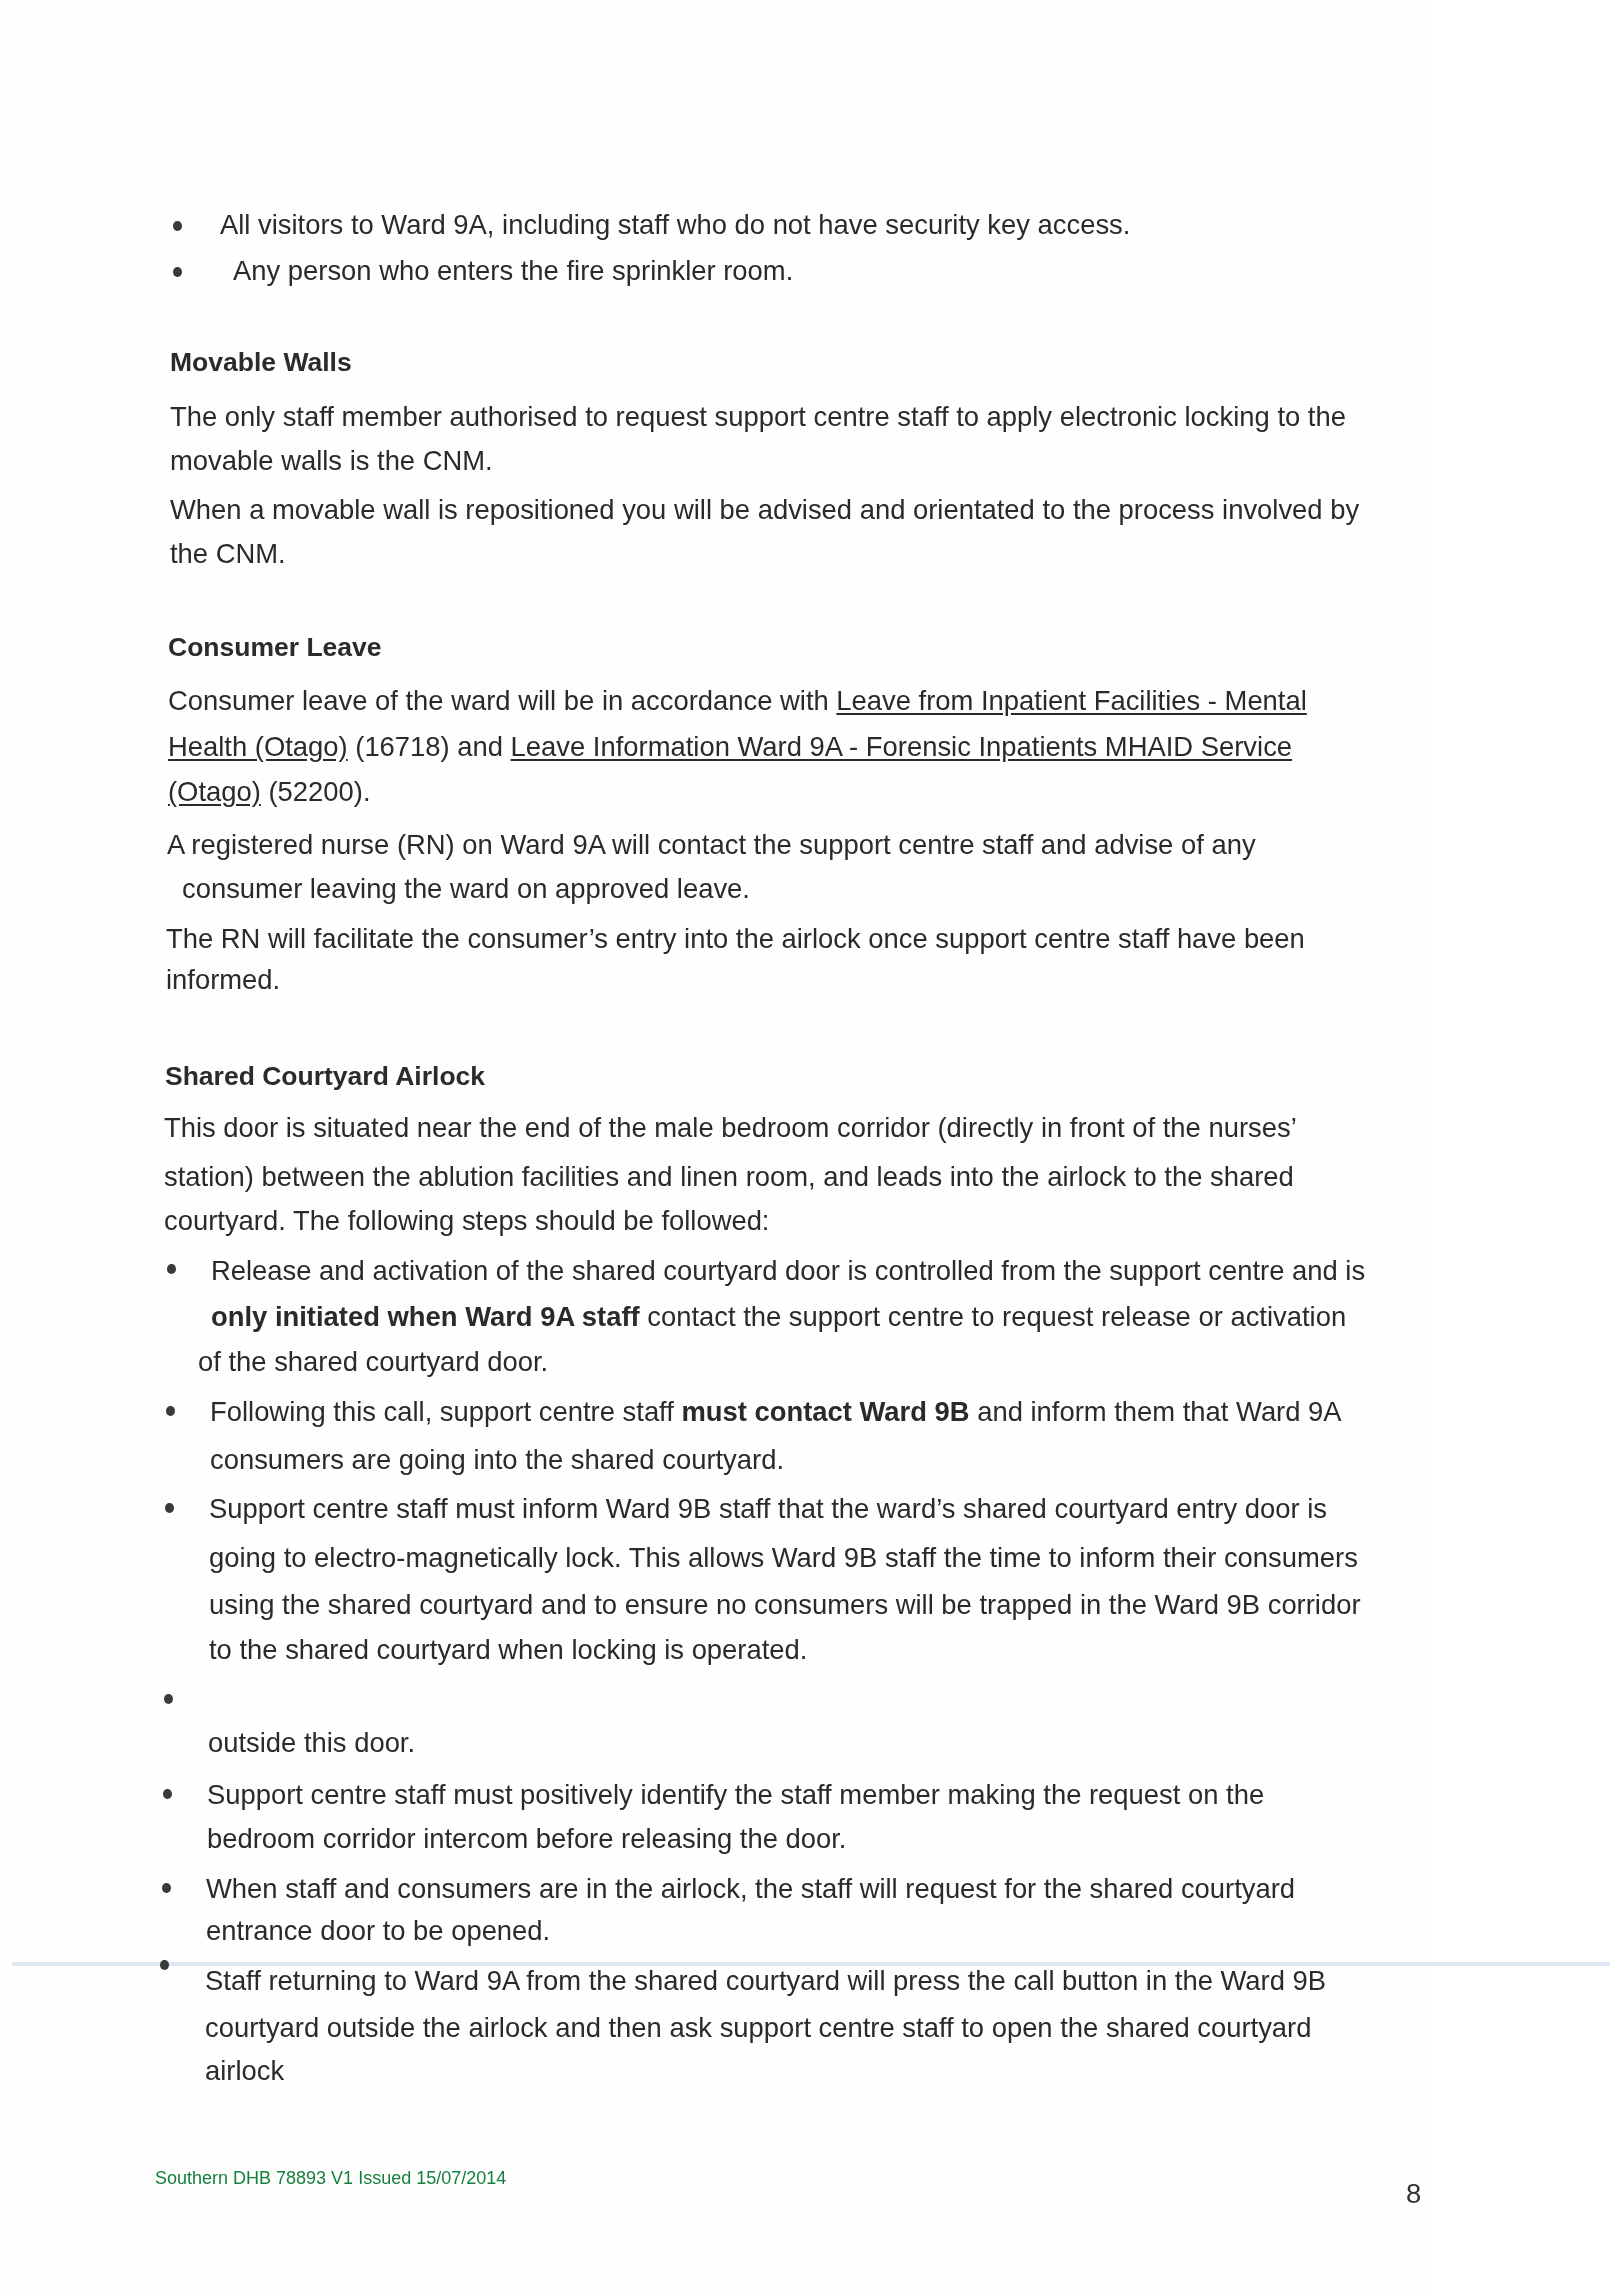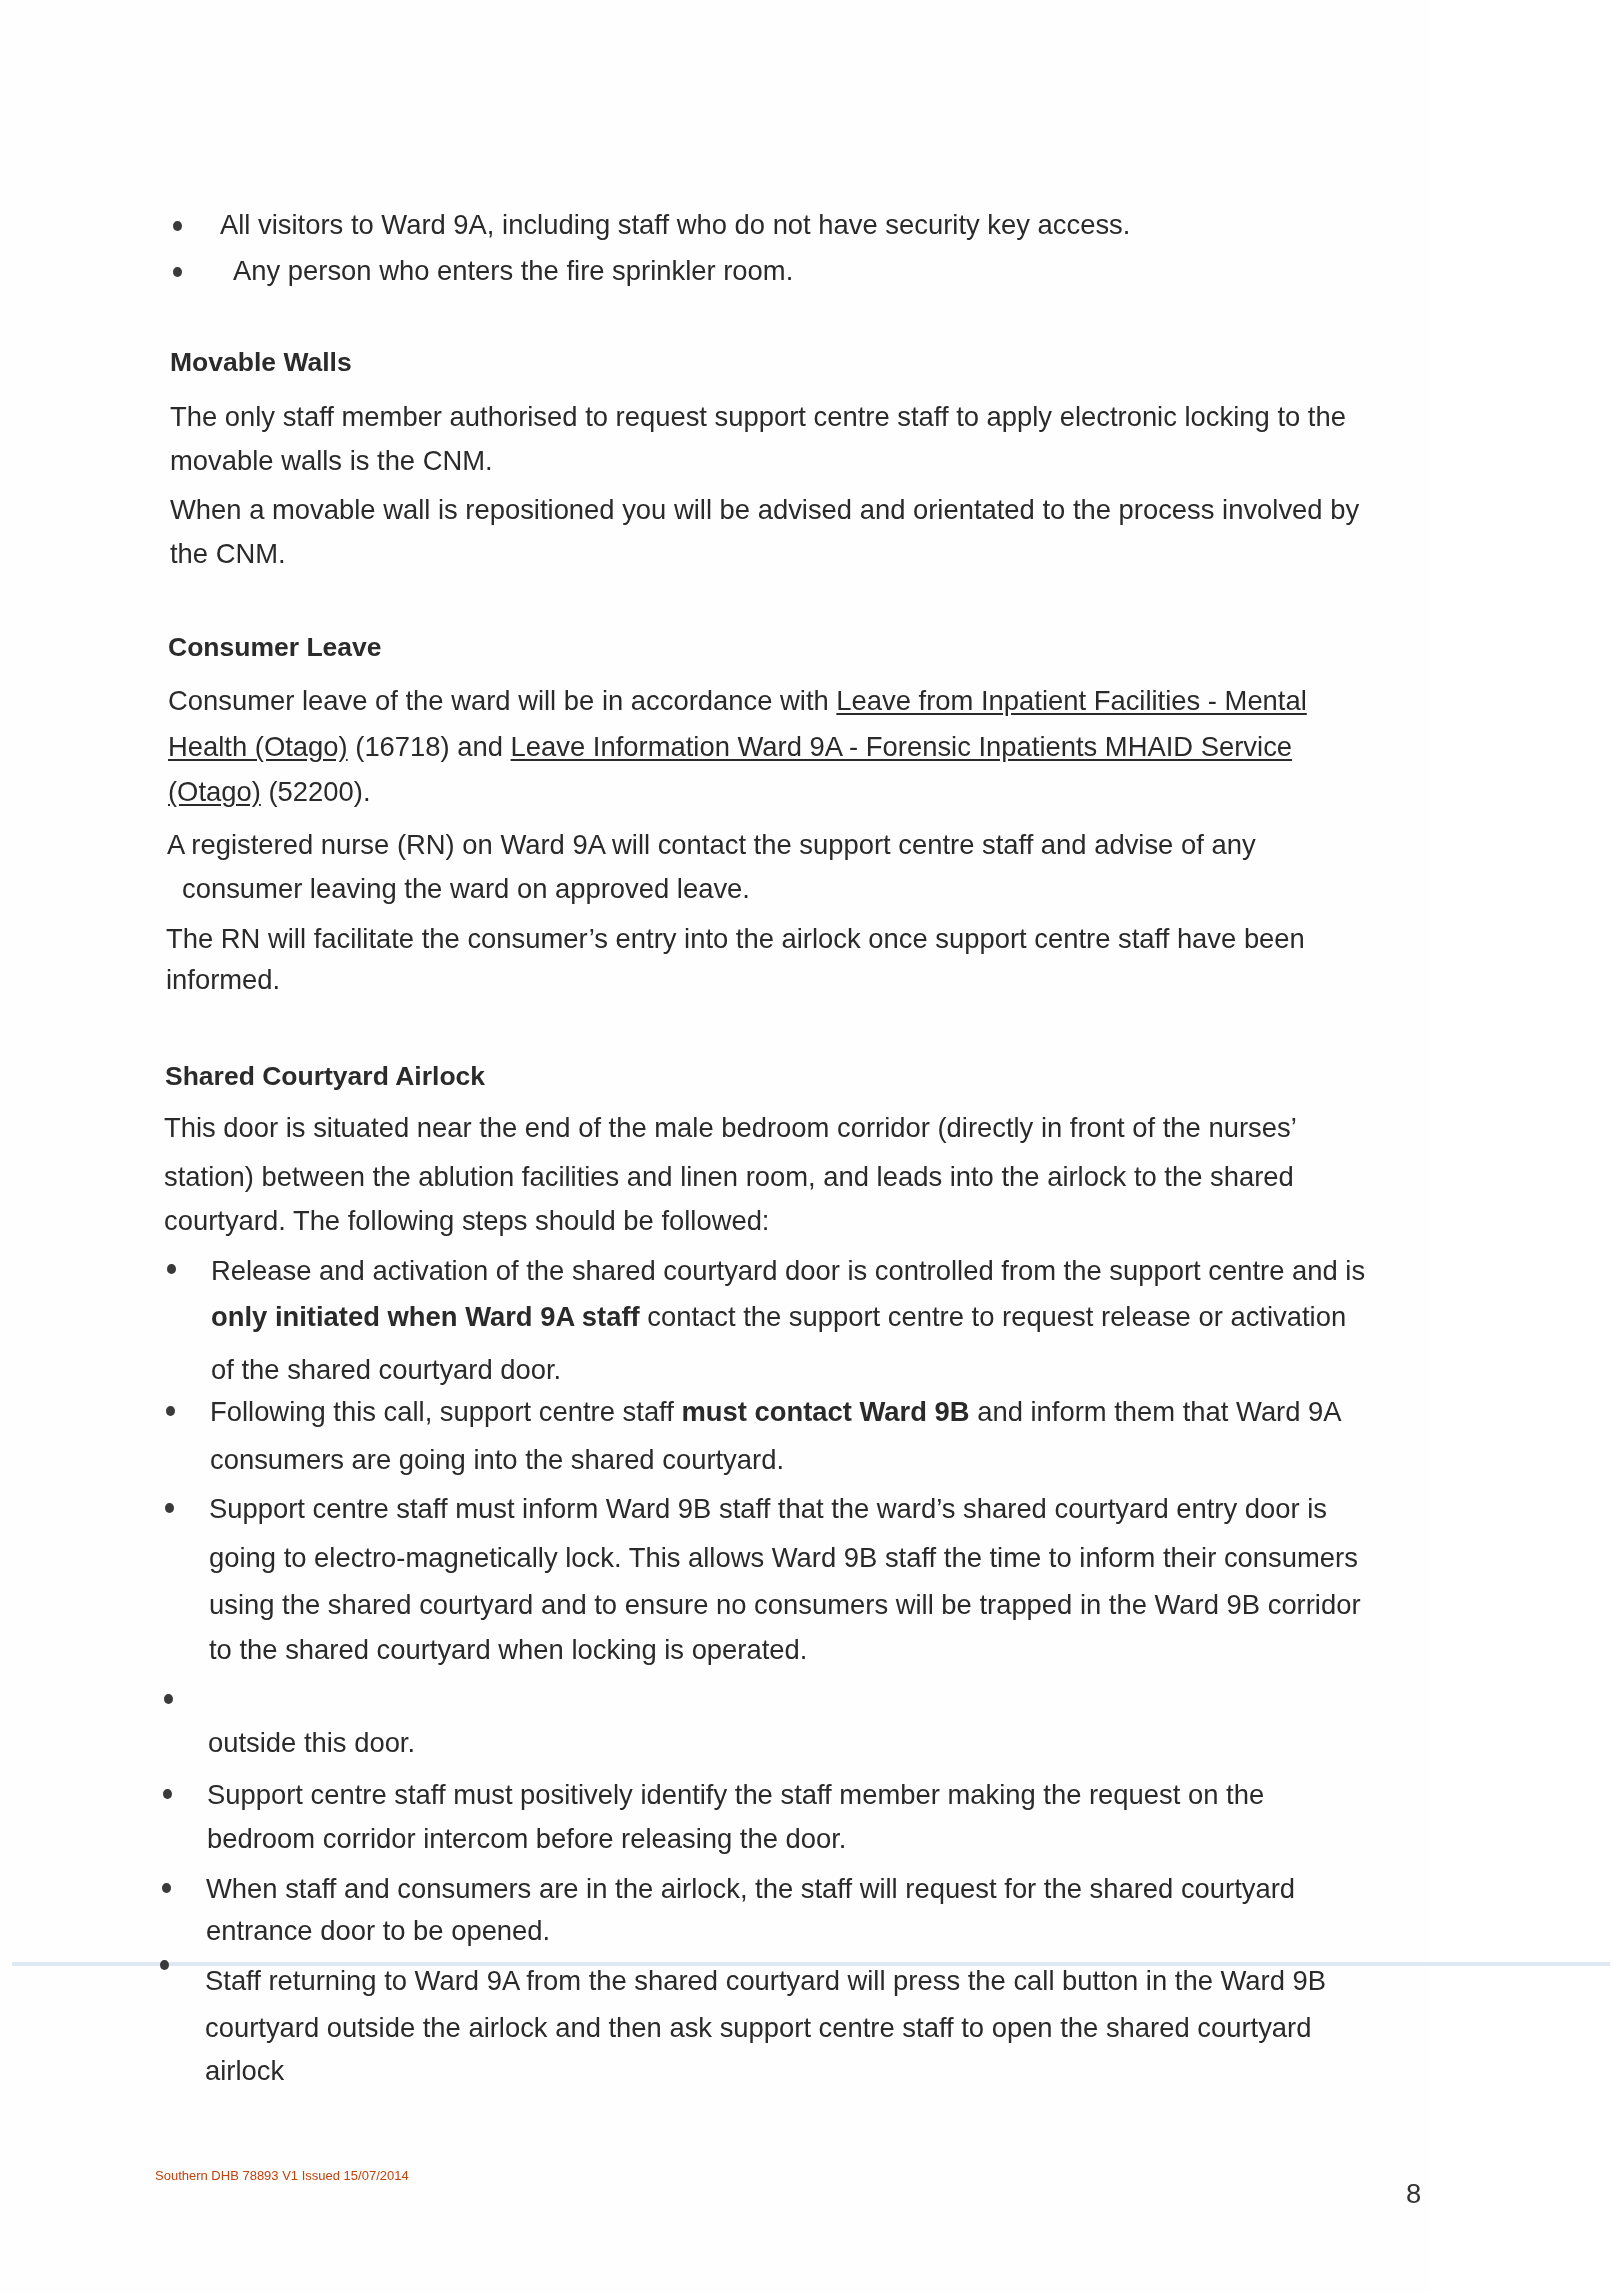--- a/index.html
+++ b/index.html
@@ -6,21 +6,21 @@
   body { width: 1621px; height: 2294px; position: relative; overflow: hidden;
          font-family: "Liberation Sans", sans-serif; color: #2a2a2a; }
   .page { position: absolute; left: 0; top: 0; width: 1430px; height: 2294px; background: #fefefe; }
   .line { position: absolute; font-size: 27.4px; line-height: 33px; white-space: nowrap; letter-spacing: 0px; }
   .heading { position: absolute; font-size: 26.5px; font-weight: bold; line-height: 33px; white-space: nowrap; color: #2b2b2b; }
   .bullet-dot { position: absolute; width: 8.8px; height: 9.8px; border-radius: 50%; background: #3a3a3a; }
   .u { text-decoration: underline; text-underline-offset: 2.9px; }
   b { font-weight: bold; }
   .scanline { position: absolute; left: 11.8px; width: 1598px; top: 1962px; height: 3.9px;
               background: #d9e6f2; opacity: 0.9; }
-  .footer { position: absolute; font-size: 13px; white-space: nowrap; color: #c2410c; }
+  .footer { position: absolute; font-size: 18px; white-space: nowrap; color: #15803d; }
   .pagenum { position: absolute; font-size: 27.4px; color: #333; }
 </style>
 </head>
 <body>
 
 <div class="page">
 
   <span class="bullet-dot" style="left:173px; top:221px;"></span>
   <div class="line" style="left:220px; top:208px;">All visitors to Ward 9A, including staff who do not have security key access.</div>
   <span class="bullet-dot" style="left:173px; top:267px;"></span>
@@ -48,21 +48,21 @@
   <div class="line" style="left:166px; top:963px;">informed.</div>
 
   <div class="heading" style="left:165px; top:1060px;">Shared Courtyard Airlock</div>
   <div class="line" style="left:164px; top:1111px;">This door is situated near the end of the male bedroom corridor (directly in front of the nurses’</div>
   <div class="line" style="left:164px; top:1160px;">station) between the ablution facilities and linen room, and leads into the airlock to the shared</div>
   <div class="line" style="left:164px; top:1204px;">courtyard. The following steps should be followed:</div>
 
   <span class="bullet-dot" style="left:167px; top:1264px;"></span>
   <div class="line" style="left:211px; top:1254px;">Release and activation of the shared courtyard door is controlled from the support centre and is</div>
   <div class="line" style="left:211px; top:1300px;"><b>only initiated when Ward 9A staff</b><span> contact the support centre to request release or activation</span></div>
-  <div class="line" style="left:211px; top:1345px;margin-top:8px;">of the shared courtyard door.</div>
+  <div class="line" style="left:198px; top:1345px;">of the shared courtyard door.</div>
 
   <span class="bullet-dot" style="left:166px; top:1406px;"></span>
   <div class="line" style="left:210px; top:1395px;"><span>Following this call, support centre staff </span><b>must contact Ward 9B</b><span> and inform them that Ward 9A</span></div>
   <div class="line" style="left:210px; top:1443px;">consumers are going into the shared courtyard.</div>
 
   <span class="bullet-dot" style="left:165px; top:1503px;"></span>
   <div class="line" style="left:209px; top:1492px;">Support centre staff must inform Ward 9B staff that the ward’s shared courtyard entry door is</div>
   <div class="line" style="left:209px; top:1541px;">going to electro-magnetically lock. This allows Ward 9B staff the time to inform their consumers</div>
   <div class="line" style="left:209px; top:1588px;">using the shared courtyard and to ensure no consumers will be trapped in the Ward 9B corridor</div>
   <div class="line" style="left:209px; top:1633px;">to the shared courtyard when locking is operated.</div>

